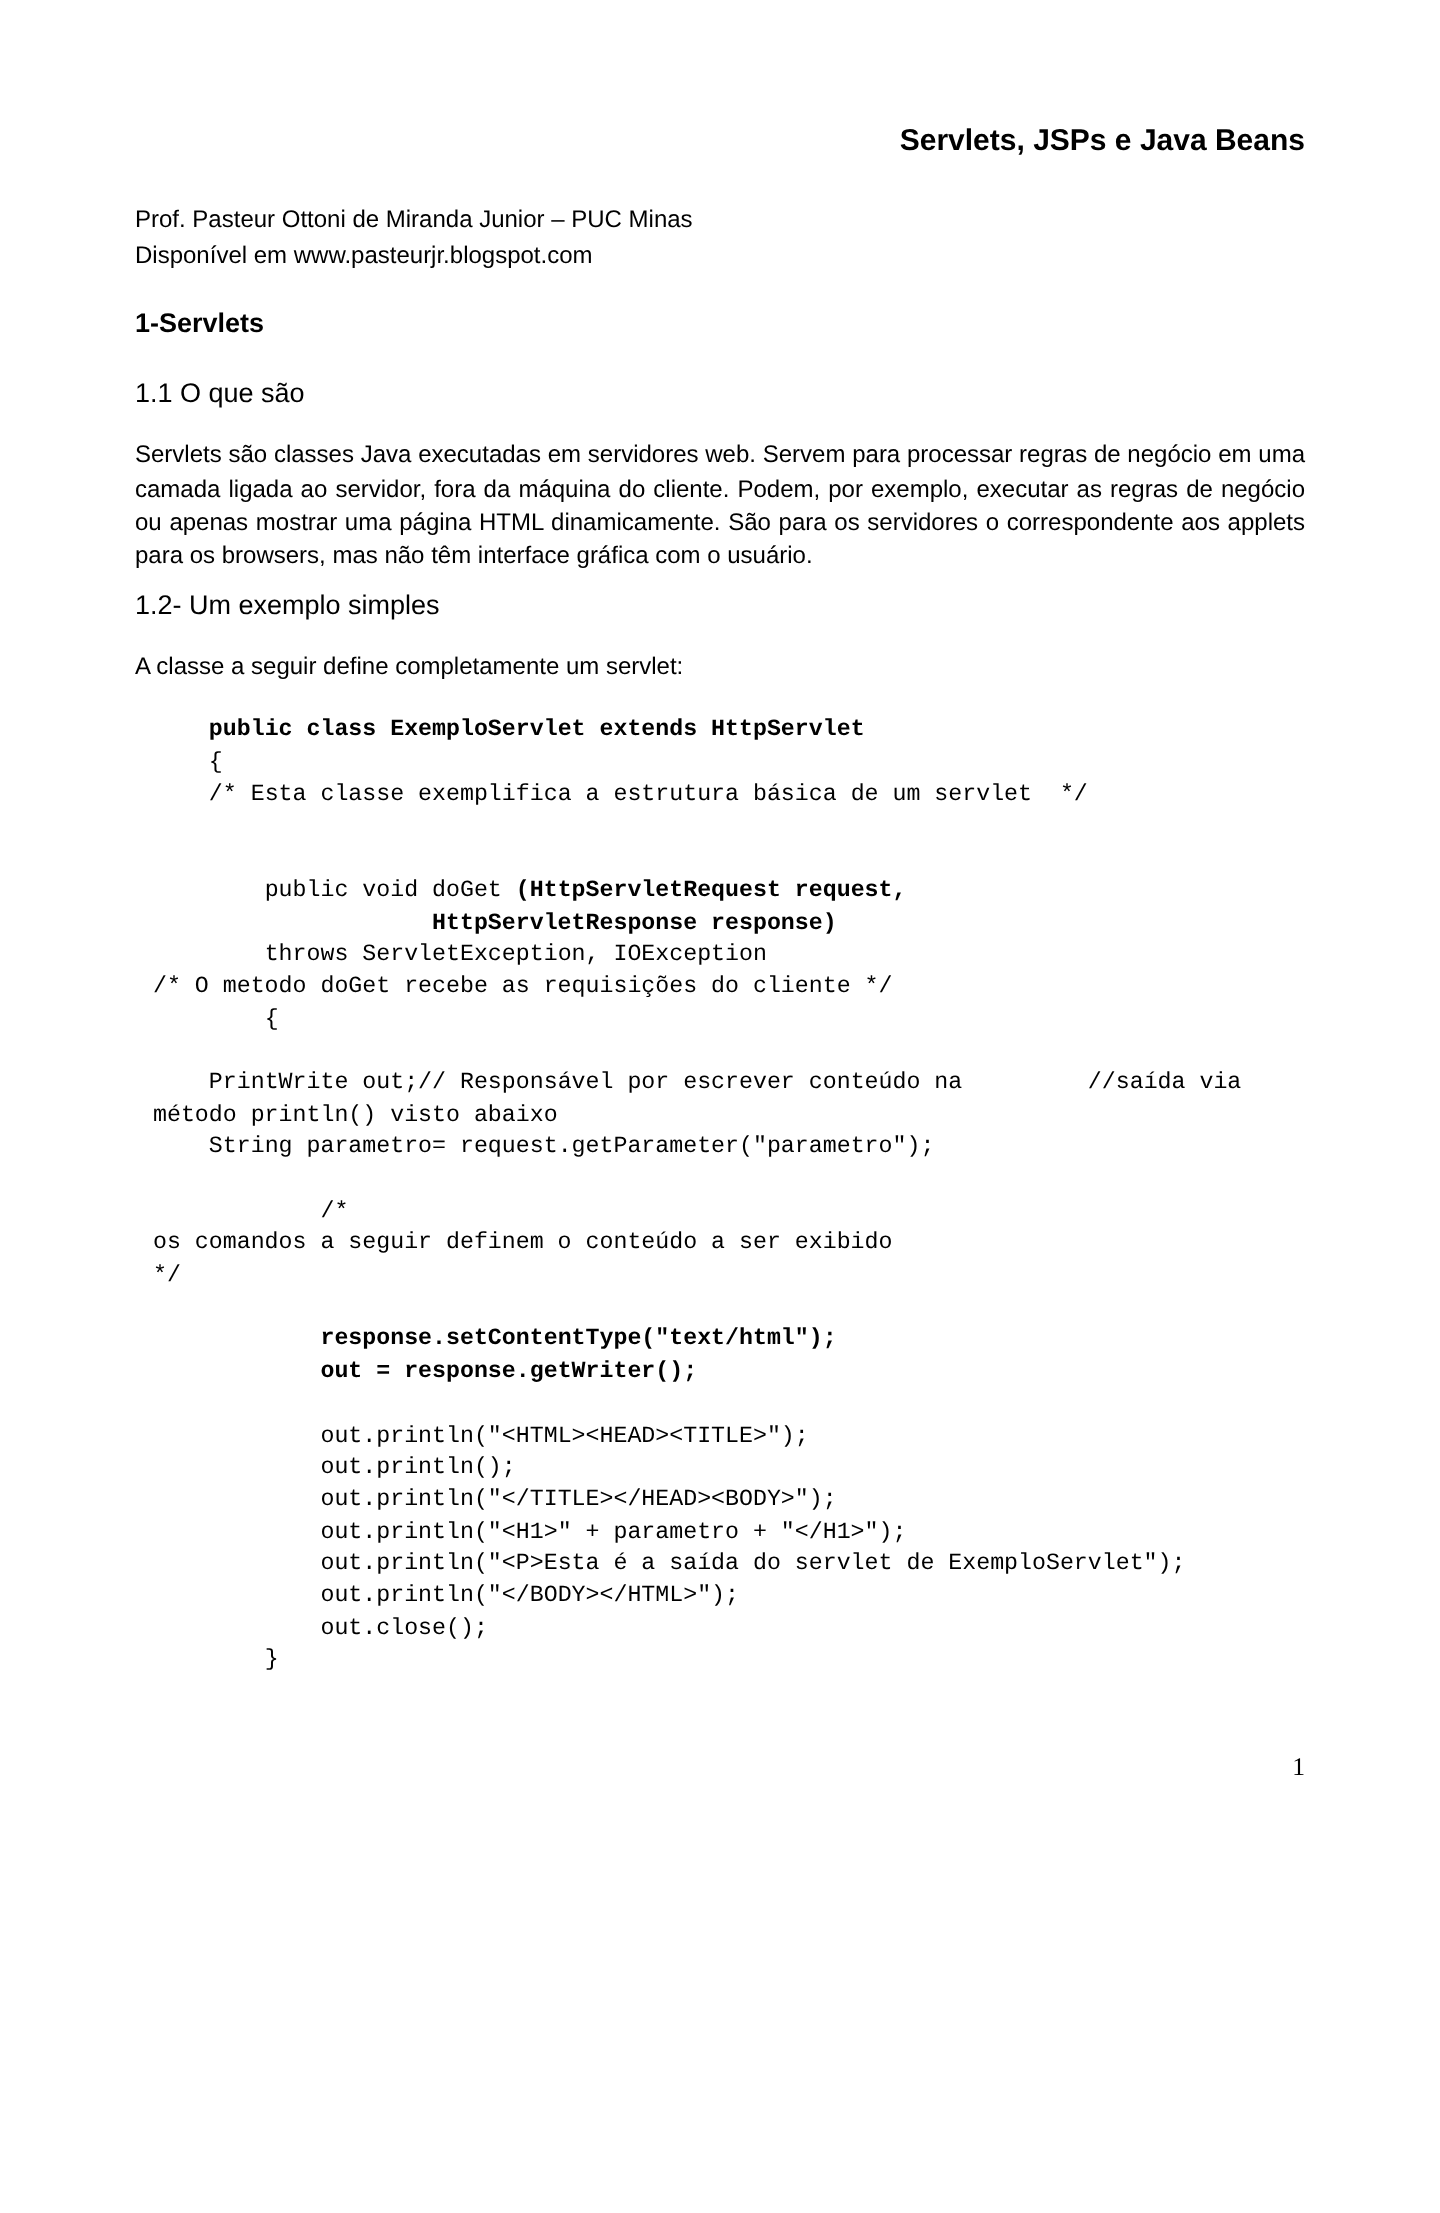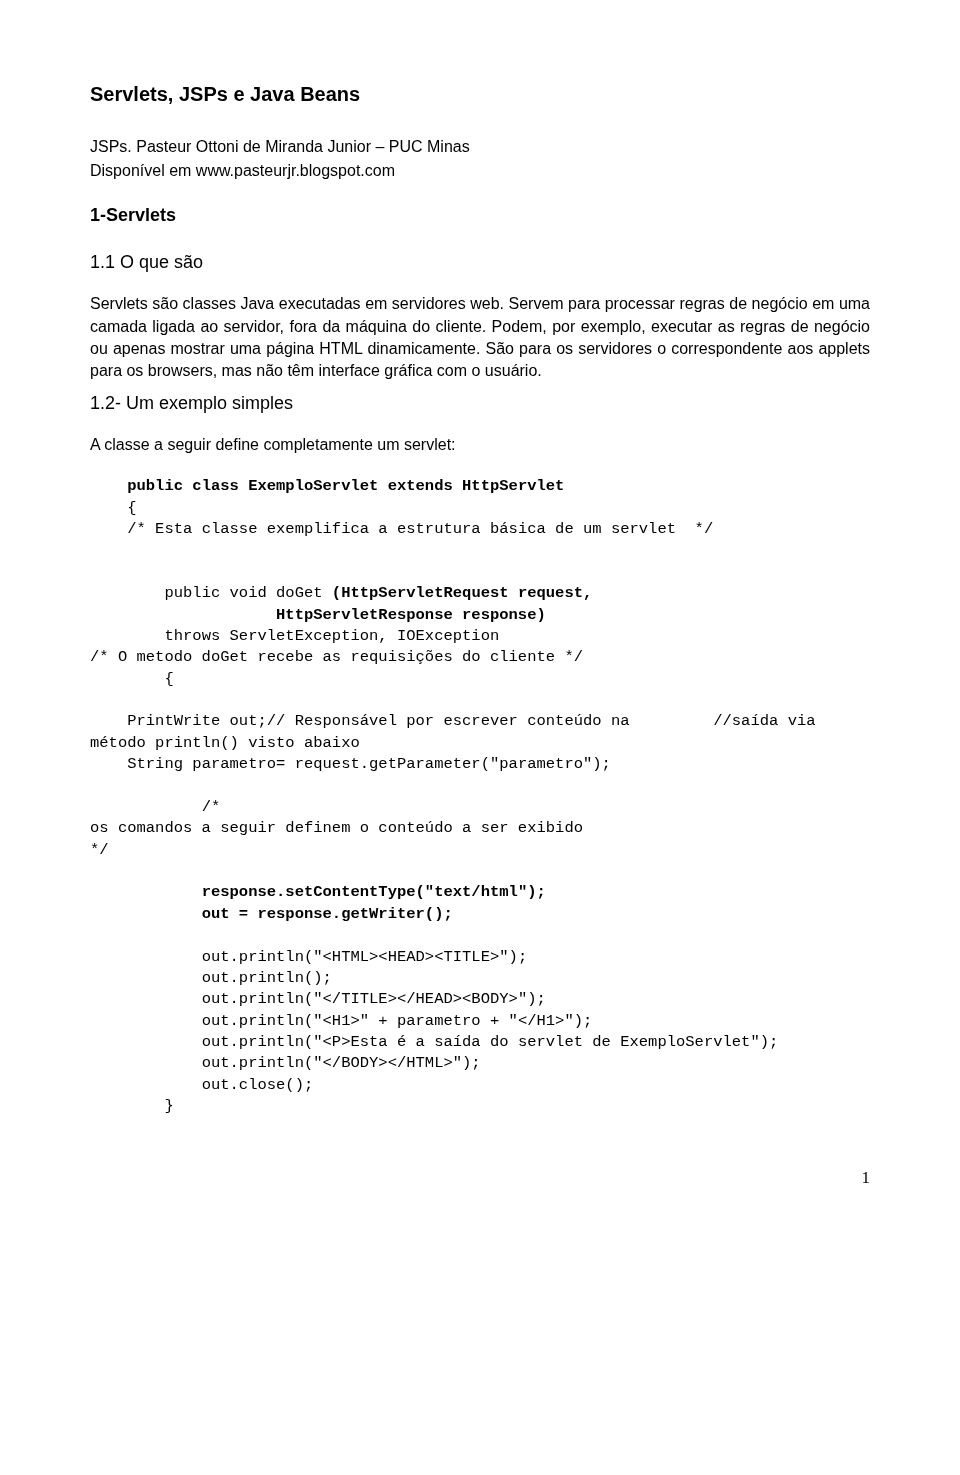--- a/index.html
+++ b/index.html
@@ -7,21 +7,21 @@
     padding: 80px 90px 40px 90px;
     font-family: Verdana, Geneva, sans-serif;
     background: #fff;
     color: #000;
     width: 960px;
     box-sizing: border-box;
     font-size: 16px;
     line-height: 1.4;
   }
   .title {
-    text-align: left;
+    text-align: right;
     font-weight: bold;
     font-size: 20px;
     margin-bottom: 28px;
   }
   .author-line {
     font-size: 16px;
     margin-bottom: 2px;
   }
   .avail-line {
     font-size: 16px;
@@ -46,36 +46,36 @@
   }
   .intro {
     font-size: 16px;
     margin-bottom: 20px;
   }
   pre.code {
     font-family: "Courier New", monospace;
     font-size: 15.5px;
     white-space: pre-wrap;
     line-height: 1.38;
-    margin: 0;
+    margin: 12px;
   }
   pre.code .b { font-weight: bold; }
   .pagenum {
     text-align: right;
     font-family: "Times New Roman", serif;
     font-size: 17px;
     margin-top: 48px;
   }
 </style>
 </head>
 <body>
 
 <div class="title">Servlets, JSPs e Java Beans</div>
 
-<div class="author-line">JSPs. Pasteur Ottoni de Miranda Junior – PUC Minas</div>
+<div class="author-line">Prof. Pasteur Ottoni de Miranda Junior – PUC Minas</div>
 <div class="avail-line">Disponível em www.pasteurjr.blogspot.com</div>
 
 <div class="h2">1-Servlets</div>
 
 <div class="h3">1.1 O que são</div>
 
 <div class="para">Servlets são classes Java executadas em  servidores web. Servem para processar regras de negócio em uma camada ligada ao servidor, fora da máquina do cliente. Podem, por exemplo, executar as regras de negócio ou apenas mostrar uma página HTML dinamicamente. São para os servidores o correspondente aos applets para os browsers, mas não têm interface gráfica com o usuário.</div>
 
 <div class="h3">1.2- Um exemplo simples</div>
 

